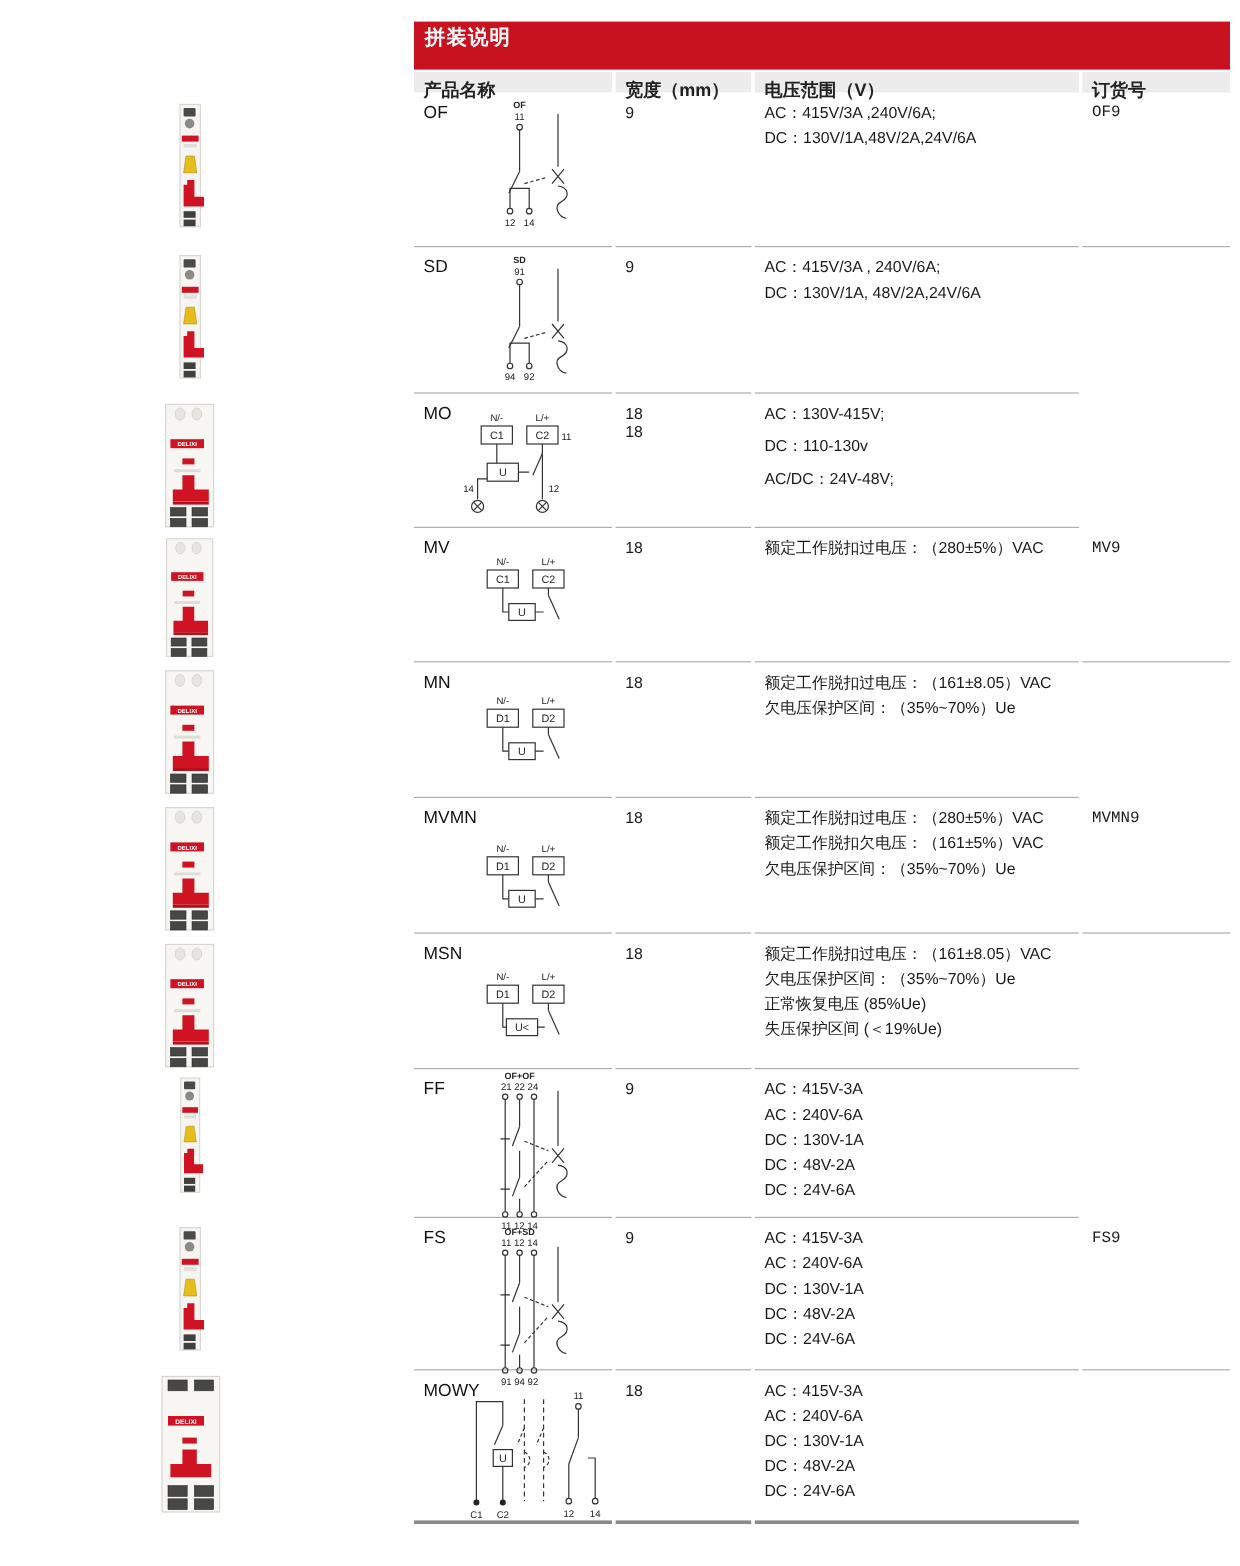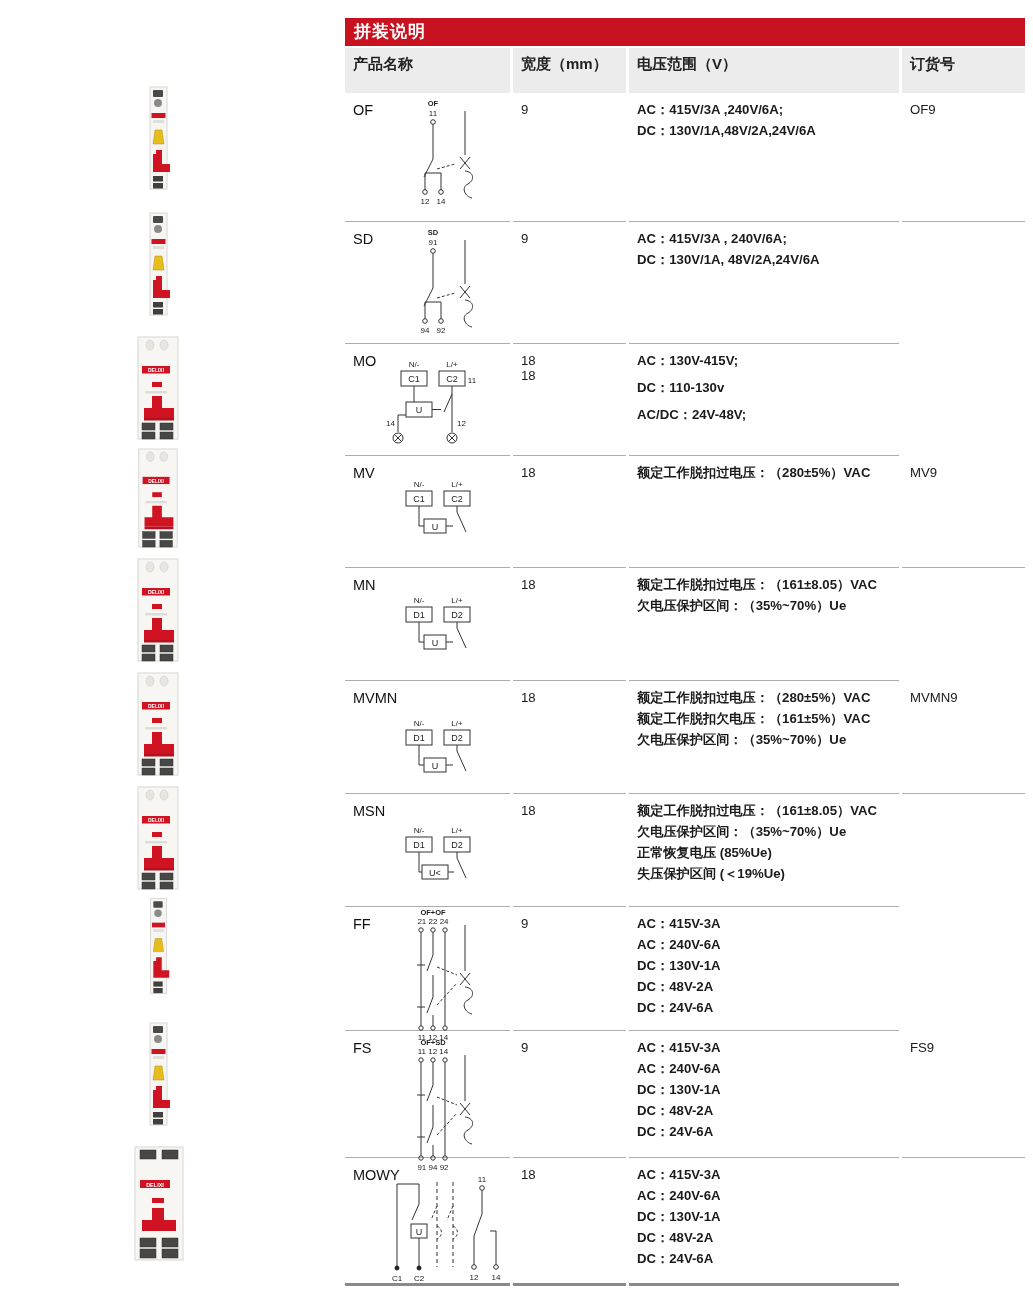--- a/index.html
+++ b/index.html
@@ -5,36 +5,36 @@
   html,body{margin:0;padding:0;}
   body{
     width:1033px;height:1305px;position:relative;background:#ffffff;
     font-family:"Liberation Sans","DejaVu Sans",sans-serif;color:#1a1a1a;
     overflow:hidden;
   }
   
   .catalog{position:absolute;left:345px;top:18px;width:680px;}
   .title-bar{
     background:#c8121f;color:#fff;font-size:17px;font-weight:bold;
-    height:28px;line-height:28px;padding-left:9px;box-sizing:border-box;
+    height:40px;line-height:28px;padding-left:9px;box-sizing:border-box;
     letter-spacing:1px;
   }
   .grid{display:grid;grid-template-columns:165px 113px 270px 1fr;column-gap:3px;}
   .thead{margin-top:2px;}
   .th{
-    background:#ececec;height:45px;line-height:31px;font-weight:bold;
+    background:#ececec;height:17px;line-height:31px;font-weight:bold;
     font-size:15px;padding-left:8px;box-sizing:border-box;color:#222;
   }
   .row .td{
     border-bottom:1px solid #adadad;position:relative;
     padding:9px 0 0 8px;box-sizing:border-box;font-size:13.2px;
   }
   .name{font-size:14.5px;color:#111;}
-  .v-line{margin-bottom:6px;line-height:15px;font-weight:bold;}
-  .o-line{margin-bottom:4px;line-height:15px;}
+  .v-line{margin-bottom:6px;line-height:15px;}
+  .o-line{margin-bottom:4px;line-height:15px;font-family:Liberation Mono, monospace;}
   .row-of  .td{min-height:129px;}
   .row-sd  .td{min-height:122px;}
   .row-mo  .td{min-height:112px;}
   .row-mv  .td{min-height:112px;}
   .row-mn  .td{min-height:113px;}
   .row-mvmn .td{min-height:113px;}
   .row-msn .td{min-height:113px;}
   .row-ff  .td{min-height:124px;}
   .row-fs  .td{min-height:127px;}
   .row-mowy .td{min-height:128px;border-bottom:3px solid #8a8a8a;}

